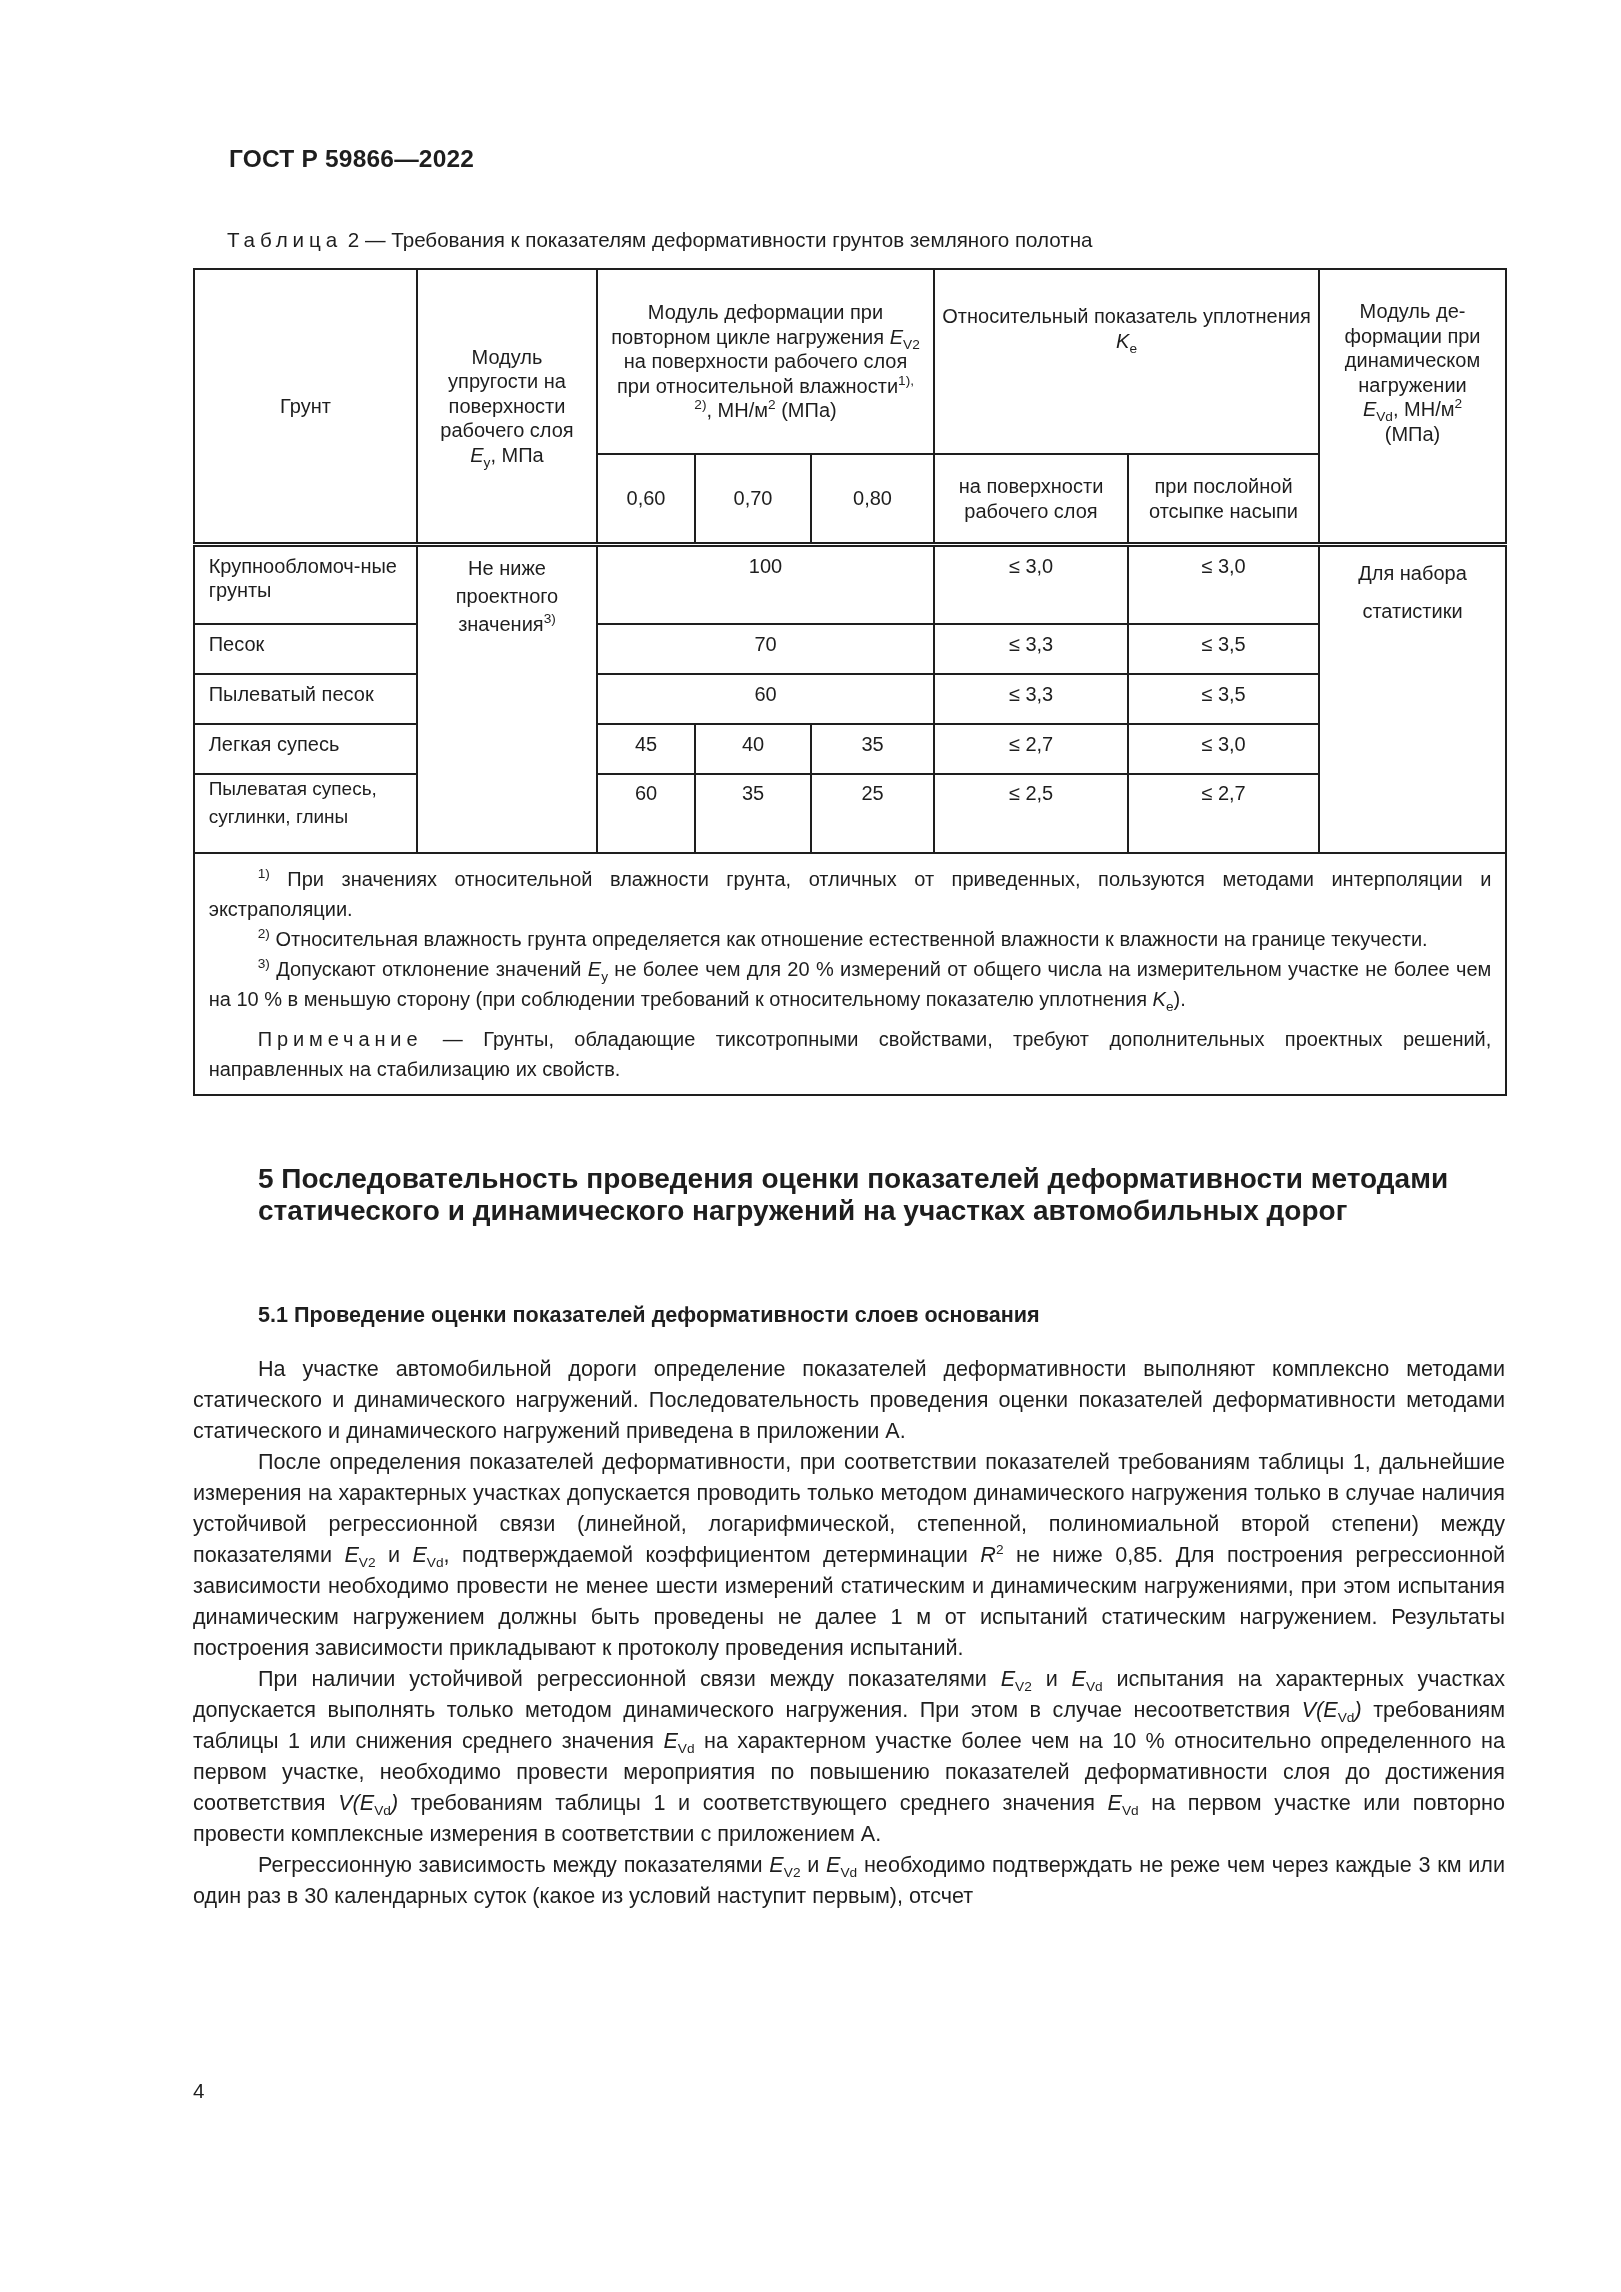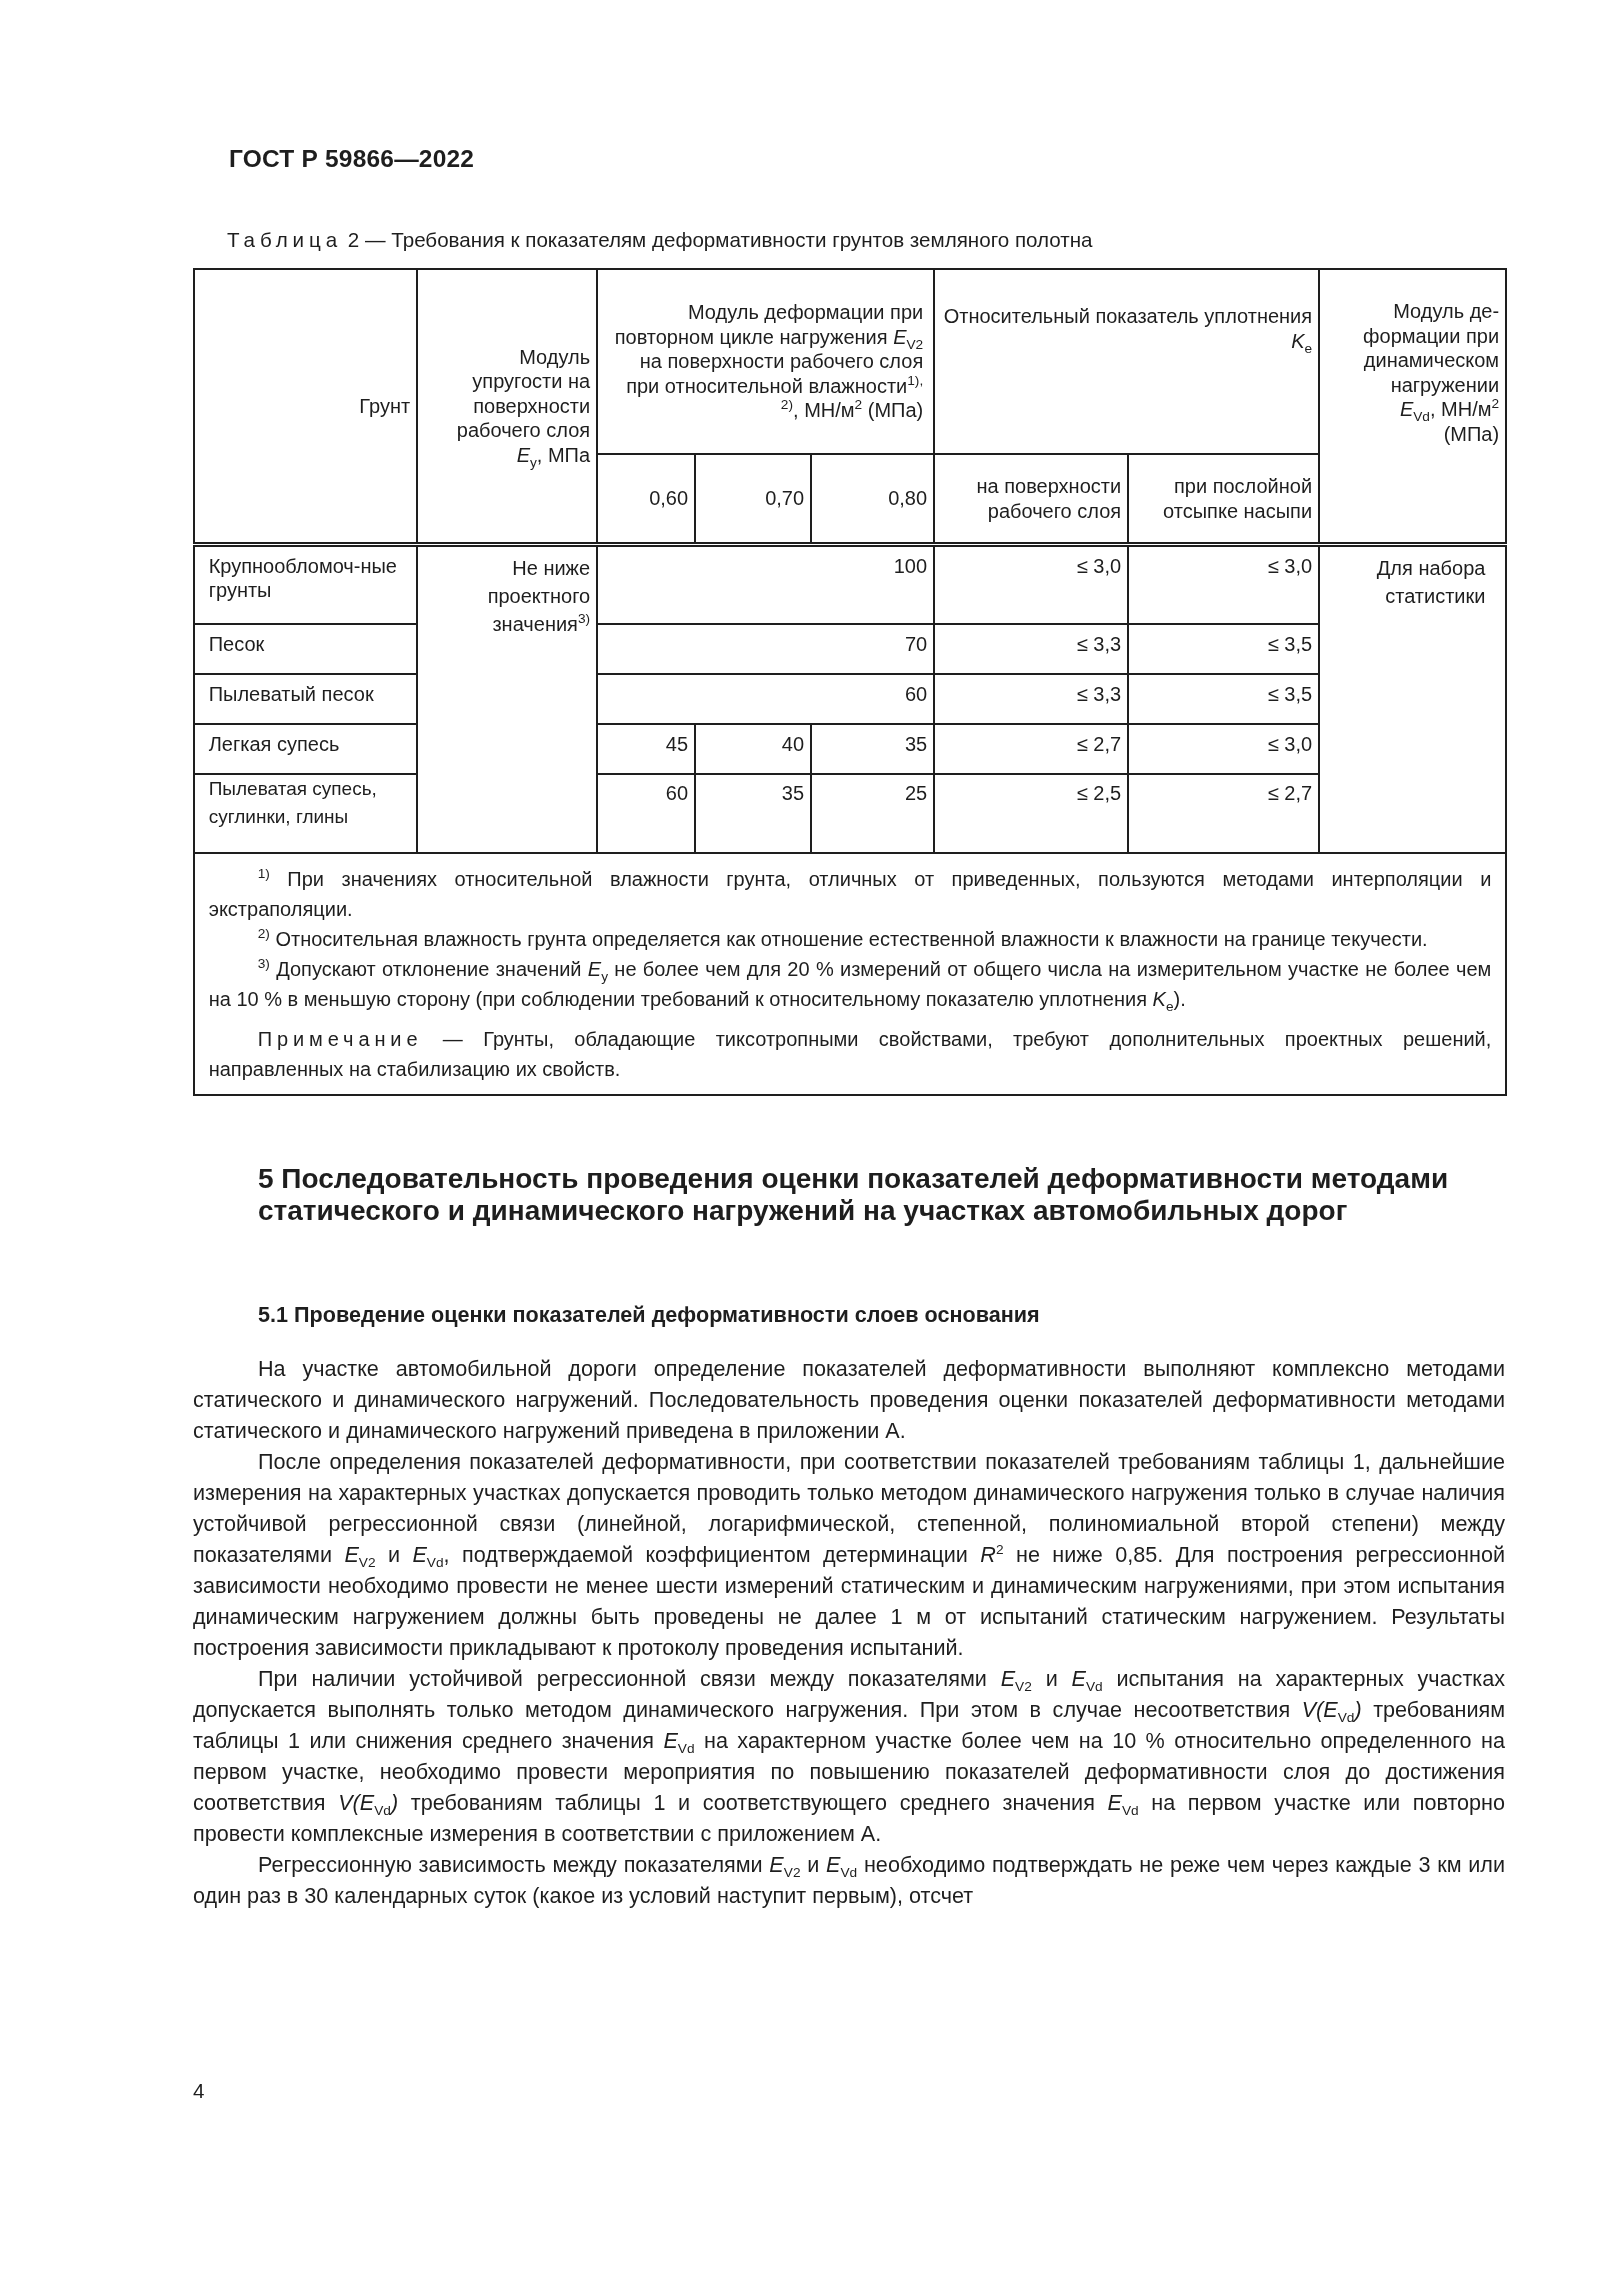--- a/index.html
+++ b/index.html
@@ -7,21 +7,21 @@
          font-family: "Liberation Sans", "DejaVu Sans", sans-serif; color: #1e1e1e; }
   .abs { position: absolute; }
   #doc-header { left: 193px; top: 145px; font-size: 24.5px; font-weight: bold; letter-spacing: 0.2px; margin-left: 36px; }
   #table-caption { left: 193px; top: 228px; font-size: 20.6px; margin-left: 34px; }
   #table-caption .spaced { letter-spacing: 4.9px; }
 
   
   #soil-table { left: 193px; top: 268px; width: 1312px; border-collapse: collapse;
                 table-layout: fixed; font-size: 20px; line-height: 24.5px; }
   #soil-table td, #soil-table th { border: 2.5px solid #1e1e1e; font-weight: normal; padding: 0 5.9px;
-                text-align: right; vertical-align: middle; }
+                text-align: center; vertical-align: middle; }
   #soil-table thead tr.hr1 th { height: 149px; }
   #soil-table thead tr.hr2 th { height: 87px; }
   #soil-table thead tr.hr2 th, #soil-table thead tr.hr1 th.rs { border-bottom: 5.9px double #1e1e1e; }
   #soil-table tbody td { vertical-align: top; padding-top: 6.9px; }
   #soil-table tbody td.soil { text-align: left; padding-left: 13.7px; }
   #soil-table tbody tr.r1 td { height: 69px; }
   #soil-table tbody tr.r2 td, #soil-table tbody tr.r3 td, #soil-table tbody tr.r4 td { height: 41px; }
   #soil-table tbody tr.r5 td { height: 71px; }
   #soil-table tbody tr.r5 td.soil { font-size: 19px; line-height: 28px; padding-top: 0; }
   #soil-table tbody td.ey { vertical-align: top; padding-top: 6.9px; line-height: 28px; }
@@ -88,21 +88,21 @@
       <th>при послойной отсыпке насыпи</th>
     </tr>
   </thead>
   <tbody>
     <tr class="r1">
       <td class="soil">Крупнообломоч-ные грунты</td>
       <td rowspan="5" class="ey"><span>Не ниже проектного значения</span><sup>3)</sup></td>
       <td colspan="3">100</td>
       <td>≤ 3,0</td>
       <td>≤ 3,0</td>
-      <td rowspan="5" style="padding-left:19.6px;padding-right:19.6px;line-height:28px;">Для набора статистики</td>
+      <td rowspan="5" style="padding-left:19.6px;padding-right:19.6px;line-height:38px;">Для набора статистики</td>
     </tr>
     <tr class="r2">
       <td class="soil">Песок</td>
       <td colspan="3">70</td>
       <td>≤ 3,3</td>
       <td>≤ 3,5</td>
     </tr>
     <tr class="r3">
       <td class="soil">Пылеватый песок</td>
       <td colspan="3">60</td>

